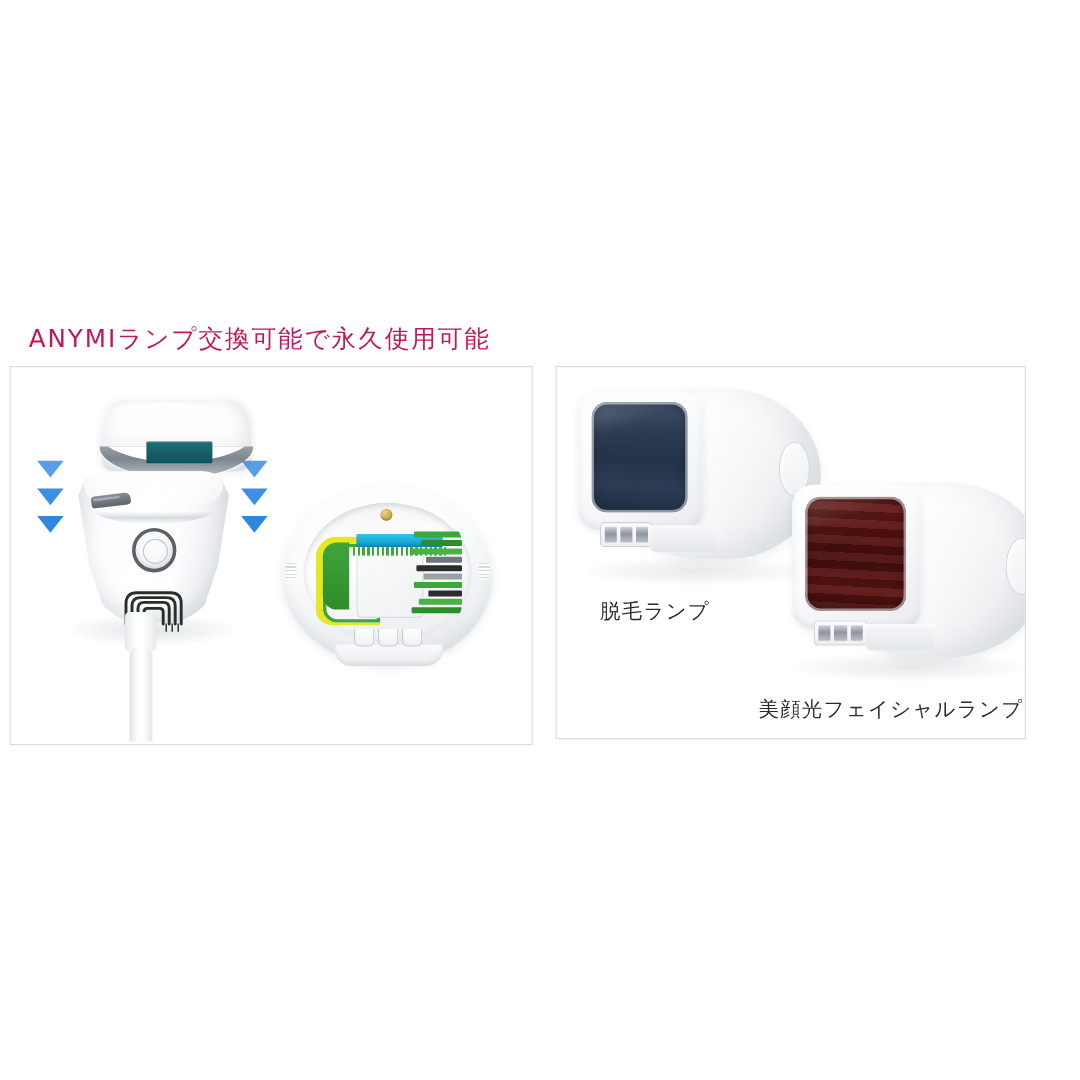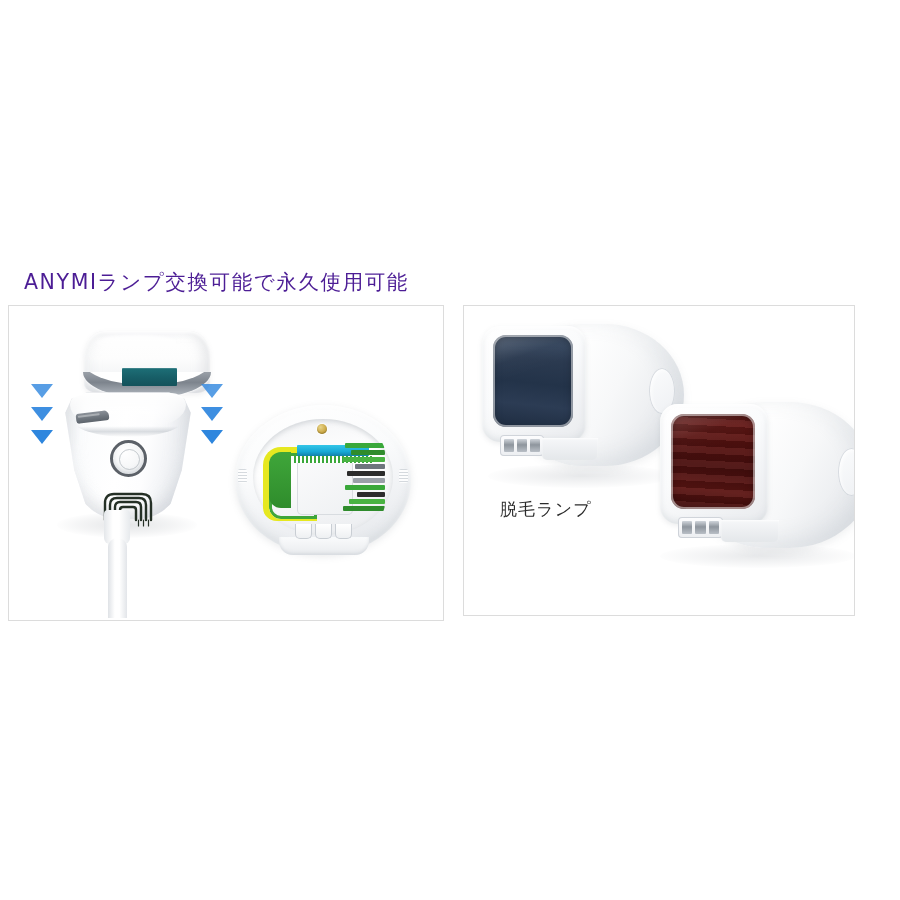--- a/index.html
+++ b/index.html
@@ -20,21 +20,21 @@
     left: 0; top: 0;
     width: 900px; height: 900px;
     background: #ffffff;
   }
 
   
   .panel-heading {
     position: absolute;
     font-size: 20.5px;
     letter-spacing: 1.6px;
-    color: #4c1d95;
+    color: #be185d;
     font-weight: 400;
     white-space: nowrap;
     font-family: "DejaVu Sans", "Liberation Sans", sans-serif;
   }
   #heading-left  { left: 24px;  top: 268px; }
   #heading-right { left: 474px; top: 268px; }
 
   
   .panel {
     position: absolute;
@@ -562,15 +562,16 @@
       <div class="lamp-bezel" style="left:196px; top:98px; width:108px; height:120px;"></div>
       <div class="lamp-window win-face" style="left:207px; top:108px; width:84px; height:95px;"></div>
       <div class="lamp-contact" style="left:214px; top:211px; width:45px; height:21px;">
         <div class="contact-pin"></div>
         <div class="contact-pin"></div>
         <div class="contact-pin"></div>
       </div>
       <div class="lamp-foot" style="left:257px; top:214px; width:58px; height:22px;"></div>
     </div>
 
+    <div class="lamp-caption" style="left:168px; top:274px;">美顔光フェイシャルランプ</div>
   </div>
 
 </div>
 
 </body></html>

